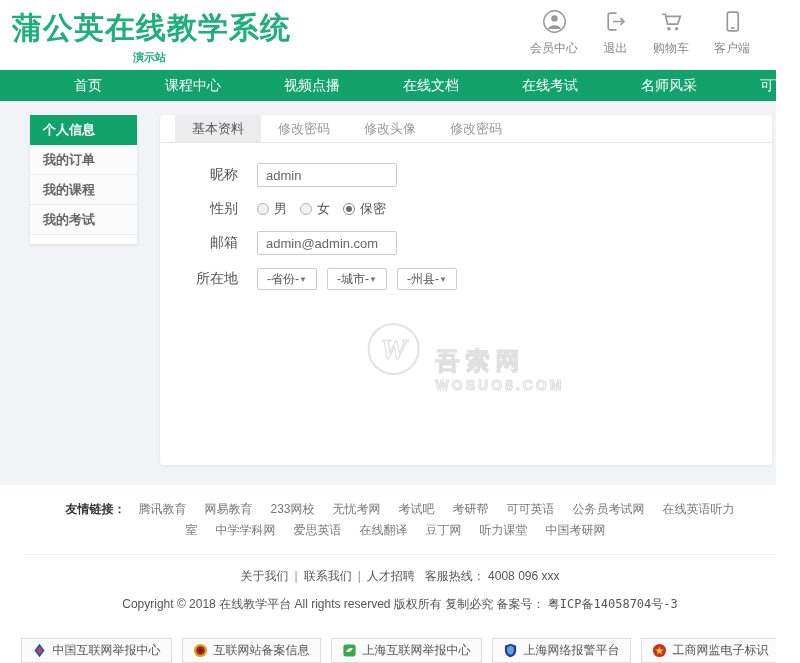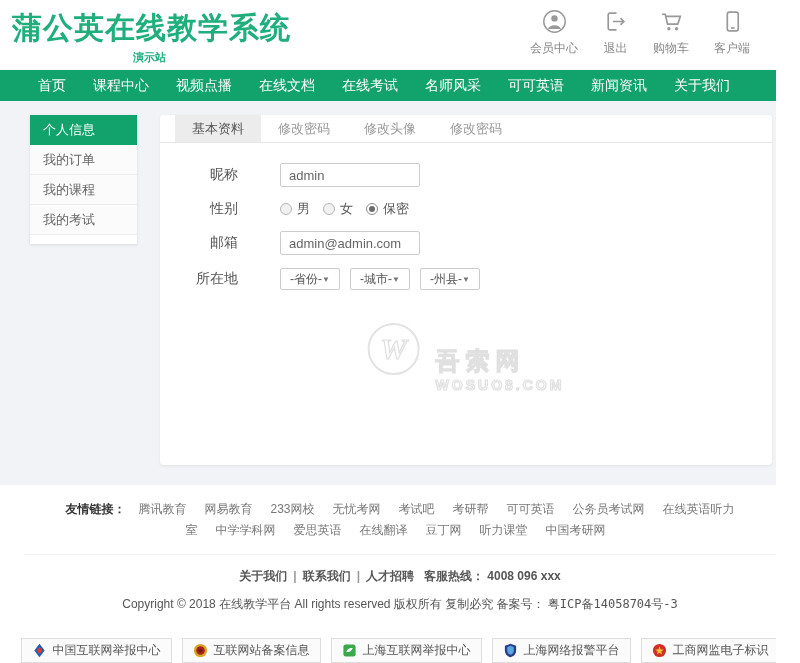--- a/index.html
+++ b/index.html
@@ -14,39 +14,39 @@
   .logo-sub { text-align:center; font-size:11px; font-weight:bold; color:#1fae7c; margin-top:1px; padding-right:4px; }
   .qlinks { position:absolute; right:26px; top:9px; display:flex; gap:25px; }
   .qlink { display:flex; flex-direction:column; align-items:center; gap:3px;
            text-decoration:none; color:#888; font-size:12px; cursor:pointer; }
   .qlink svg { width:25px; height:25px; }
 
   
   .nav { position:absolute; top:70px; left:0; right:0; height:31px; background:#12a26b;
          display:flex; align-items:center; padding-left:38px;
          box-shadow:0 1px 2px rgba(0,0,0,0.18); }
-  .nav-item { color:#fff; font-size:14px; margin-right:27px; text-decoration:none; white-space:nowrap; }
+  .nav-item { color:#fff; font-size:14px; margin-right:27px; text-decoration:none; white-space:nowrap;margin-left:36px; }
 
   
   .bodyarea { position:absolute; top:101px; left:0; right:0; height:384px; background:#f1f3f7; }
   .sidebar { position:absolute; left:30px; top:14px; width:107px; background:#fff;
-             box-shadow:0 1px 3px rgba(0,0,0,0.1); padding-bottom:9px; }
+             box-shadow:0 1px 3px rgba(0,0,0,0.1); padding-bottom:9px;font-weight:bold; }
   .side-item { height:30px; line-height:30px; padding-left:13px; font-size:13px; color:#666;
                background:#fbfbfb; border-bottom:1px solid #ececec; cursor:pointer; }
   .side-item.active { background:#12a26b; color:#fff; border-bottom-color:#12a26b; }
 
   .panel { position:absolute; left:160px; top:14px; width:612px; height:350px; background:#fff;
            border-radius:4px; box-shadow:0 1px 3px rgba(0,0,0,0.07); }
   .tabs { display:flex; height:28px; border-bottom:1px solid #e6e6e6; padding-left:15px; }
   .tab { line-height:28px; padding:0 17px; font-size:13px; color:#999; cursor:pointer; white-space:nowrap; }
   .tab.active { background:#ececec; color:#555; }
 
   .pform { padding:20px 0 0 28px; }
   .frow { display:flex; align-items:center; margin-bottom:13px; }
-  .flabel { width:50px; text-align:right; font-size:14px; color:#555; margin-right:42px; flex:none; }
+  .flabel { width:50px; text-align:right; font-size:14px; color:#555; margin-right:19px; flex:none; }
   .ftext { width:140px; height:24px; border:1px solid #ccc; border-radius:2px; padding:0 8px;
            font-size:13px; color:#666; font-family:inherit; outline:none; background:#fff; }
   .ropt { display:flex; align-items:center; gap:5px; margin-right:13px; font-size:13px; color:#555; cursor:pointer; }
   .radio { width:12px; height:12px; border-radius:50%; border:1px solid #b5b5b5; background:#f1f1f1;
            position:relative; flex:none; }
   .radio.checked { background:#fff; border-color:#8a8a8a; }
   .radio.checked::after { content:""; position:absolute; left:2px; top:2px; width:6px; height:6px;
                           border-radius:50%; background:#6b6b6b; }
   .fselect { width:60px; height:22px; border:1px solid #ccc; border-radius:2px; background:#fff;
              display:flex; align-items:center; justify-content:center; padding:0 5px;
@@ -65,21 +65,21 @@
   @supports (-webkit-text-stroke:1px #000) {
     .wm-cn, .wm-en, .wm-circle span { color:transparent; -webkit-text-stroke:1.2px #e0e0e0; }
   }
 
   
   .ftr { position:absolute; top:485px; left:0; right:0; height:178px; background:#fff;padding-left:24px; }
   .friend-links { padding:14px 32px 0; text-align:center; font-size:12px; color:#777; line-height:21px; }
   .friend-links b { color:#333; margin-right:4px; font-size:12px; }
   .friend-links a { color:#777; text-decoration:none; margin:0 9px; cursor:pointer; }
   .about-line { margin-top:13px; padding-top:13px; border-top:1px solid #f1f1f1;
-                text-align:center; font-size:12px; color:#555;font-weight:bold; }
+                text-align:center; font-size:12px; color:#555; }
   .about-line a { color:#555; text-decoration:none; cursor:pointer; }
   .sep { margin:0 6px; color:#999; }
   .hotline { margin-left:10px; }
   .copyright { text-align:center; font-size:12px; color:#555; margin-top:11px; }
   .icp { font-family:"DejaVu Sans Mono","Liberation Mono",monospace; font-size:12px; }
   .badges { display:flex; justify-content:center; gap:10px; margin-top:25px; }
   .badge { display:flex; align-items:center; gap:6px; height:25px; padding:0 10px;
            border:1px solid #ddd; background:#fbfbfb; font-size:12px; color:#555;
            text-decoration:none; cursor:pointer; white-space:nowrap; }
   .badge svg { width:15px; height:15px; flex:none; }

